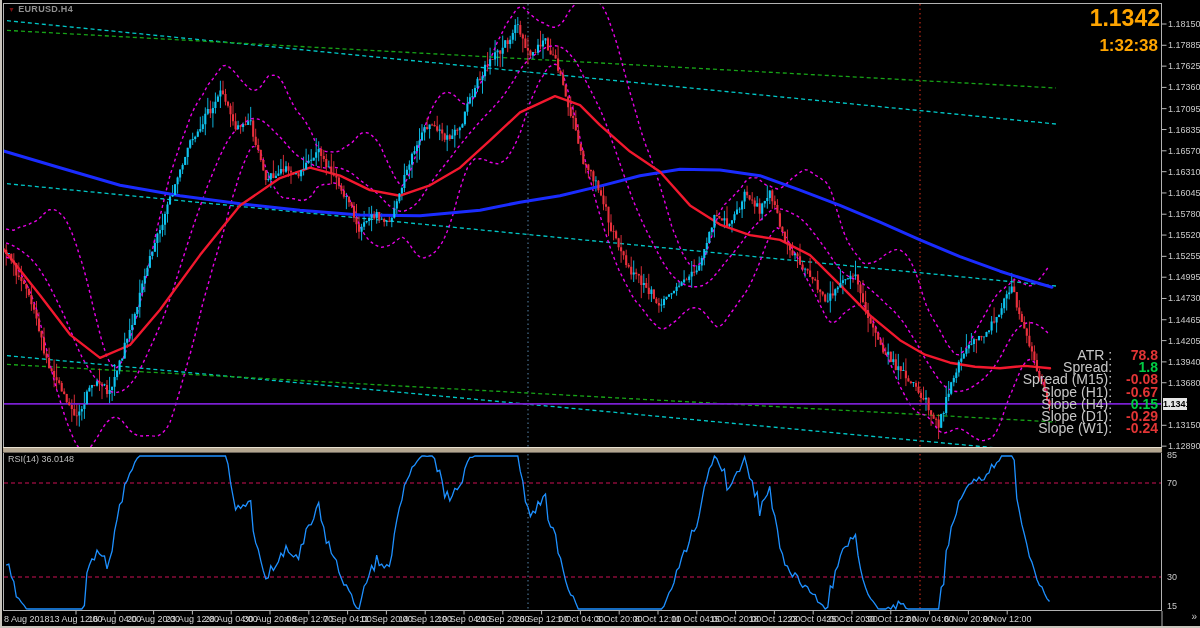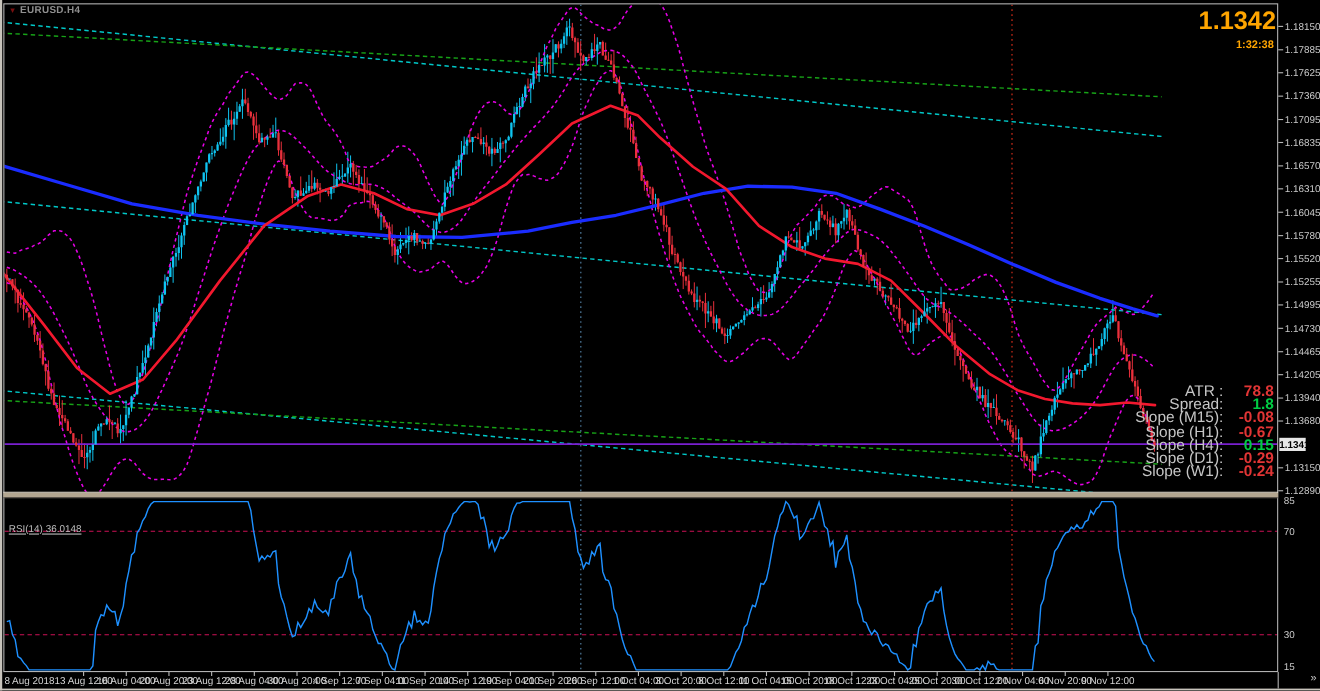--- a/index.html
+++ b/index.html
@@ -3,22 +3,22 @@
 <meta charset="utf-8">
 <style>
   html,body{margin:0;padding:0;background:#000;}
   #stage{position:relative;width:1200px;height:628px;background:#000;overflow:hidden;
          font-family:"Liberation Sans",sans-serif;}
   svg{position:absolute;left:0;top:0;}
   .abs{position:absolute;}
   #symbol-label{left:8px;top:4px;font-size:9px;color:#8f8f8f;font-weight:bold;letter-spacing:.3px;}
   #symbol-label .tri{color:#7a1010;font-size:7px;margin-right:3px;}
   #quote-price{top:5px;right:40px;font-size:23px;font-weight:bold;color:#FFA500;text-align:right;}
-  #quote-countdown{top:36px;right:42px;font-size:10px;font-weight:bold;color:#FFA500;}
-  #rsi-label{left:8px;top:476px;font-size:9px;color:#bdbdbd;text-decoration:underline;}
+  #quote-countdown{top:36px;right:42px;font-size:17px;font-weight:bold;color:#FFA500;}
+  #rsi-label{left:8px;top:454px;font-size:9px;color:#bdbdbd;}
   #info-rows{top:349px;right:42px;text-align:right;}
   .irow{height:12.2px;line-height:12.2px;font-size:14px;white-space:nowrap;}
   .ilab{color:#c6c6c6;}
   .ival{display:inline-block;width:42px;text-align:right;font-weight:bold;}
   #cur-price-box{left:1163px;width:24px;height:12px;background:#e6e6e6;color:#000;
      font-size:9px;line-height:12px;text-align:center;font-weight:bold;}
   #ff-glyph{right:4px;top:611px;color:#c8c8c8;font-size:10px;letter-spacing:-1px;}
 </style>
 </head>
 <body>
@@ -166,21 +166,21 @@
   <div class="abs" id="symbol-label">
     <span class="tri">▼</span><span>EURUSD.H4</span>
   </div>
 
   <div class="abs" id="quote-price">1.1342</div>
   <div class="abs" id="quote-countdown">1:32:38</div>
 
   <div class="abs" id="info-rows">
     <div class="irow"><span class="ilab">ATR :</span> <span class="ival" style="color: rgb(226, 53, 53);">78.8</span></div>
     <div class="irow"><span class="ilab">Spread:</span> <span class="ival" style="color: rgb(0, 204, 68);">1.8</span></div>
-    <div class="irow"><span class="ilab">Slope (M15):</span> <span class="ival" style="color: rgb(226, 53, 53);">-0.08</span></div>
+    <div class="irow"><span class="ilab">Spread (M15):</span> <span class="ival" style="color: rgb(226, 53, 53);">-0.08</span></div>
     <div class="irow"><span class="ilab">Slope (H1):</span> <span class="ival" style="color: rgb(226, 53, 53);">-0.67</span></div>
     <div class="irow"><span class="ilab">Slope (H4):</span> <span class="ival" style="color: rgb(0, 204, 68);">0.15</span></div>
     <div class="irow"><span class="ilab">Slope (D1):</span> <span class="ival" style="color: rgb(226, 53, 53);">-0.29</span></div>
     <div class="irow"><span class="ilab">Slope (W1):</span> <span class="ival" style="color: rgb(226, 53, 53);">-0.24</span></div>
   </div>
 
   <div class="abs" id="rsi-label">RSI(14) 36.0148</div>
   <div class="abs" id="cur-price-box" style="top: 397.856px;">1.13417</div>
   <div class="abs" id="ff-glyph">»</div>
 </div>

